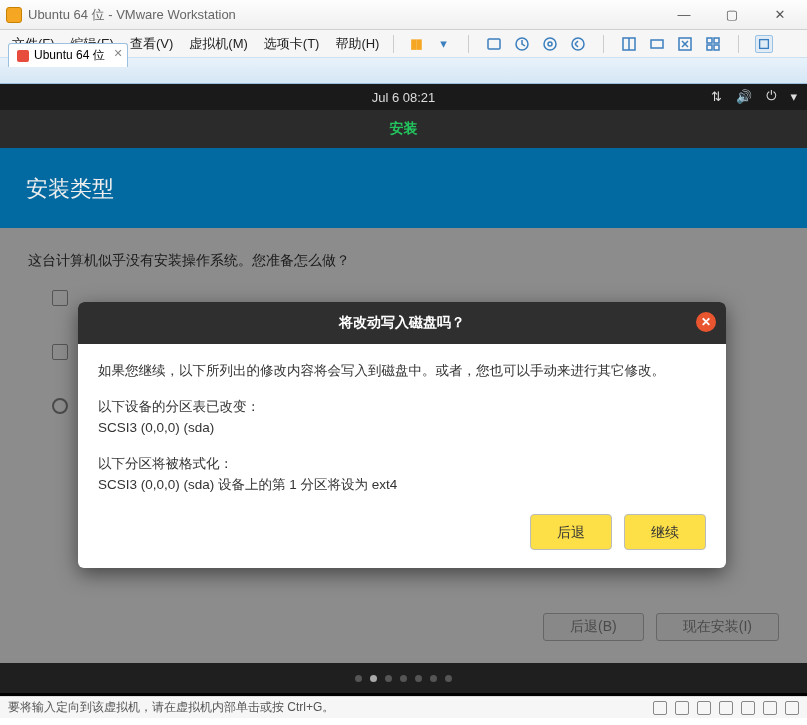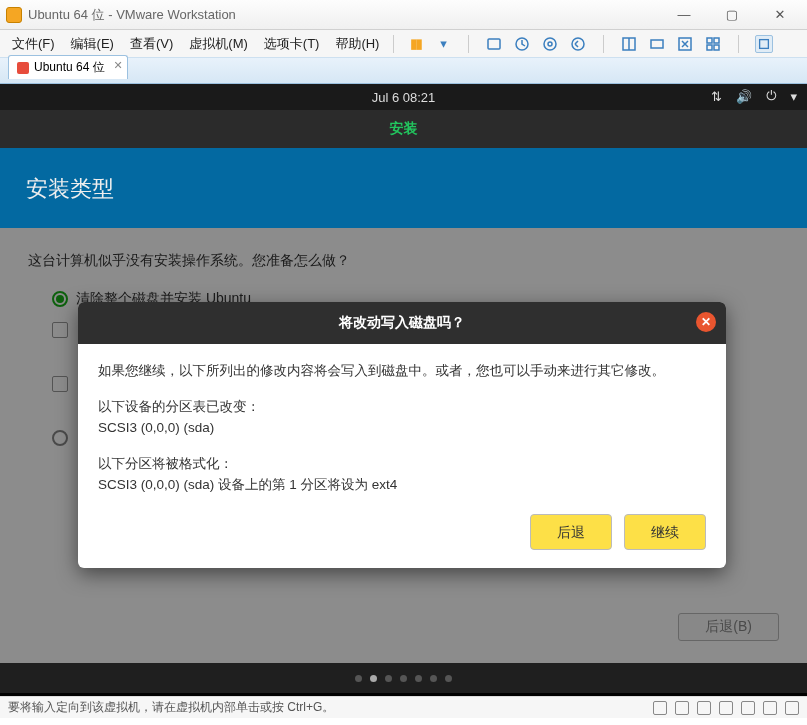--- a/index.html
+++ b/index.html
@@ -47,21 +47,21 @@
 .vm-tool-icon { width:18px; height:18px; display:flex; align-items:center; justify-content:center; color:#3b7fbf; }
 .vm-tool-icon svg { stroke:#3b7fbf; fill:none; stroke-width:1.5; }
 .vm-pause { color:#f5a623; letter-spacing:-2px; font-weight:bold; }
 
 
 .vm-tabbar {
   height: 26px;
   background: linear-gradient(#e8f2fb,#d6e7f5);
   border-bottom: 1px solid #9cc1e0;
   display:flex; align-items:flex-end;
-  padding: 4px 8px 4px;
+  padding: 4px 8px 16px;
 }
 .vm-tab {
   background:#fff;
   border:1px solid #9cc1e0; border-bottom:none;
   border-radius:3px 3px 0 0;
   padding: 3px 22px 3px 8px;
   display:flex; align-items:center; gap:5px;
   font-size:12px;
   position:relative;
 }
@@ -308,40 +308,35 @@
 
   <div class="inst-subhdr">
     <span>安装</span>
   </div>
 
   <div class="inst-heading">安装类型</div>
 
   <div class="inst-panel">
     <div class="inst-question">这台计算机似乎没有安装操作系统。您准备怎么做？</div>
 
-    <div class="radio-row">
-      <div class="radio-outer">
-          <div class="radio-dot"></div>
-        </div>
-      <span>清除整个磁盘并安装 Ubuntu</span>
-    </div>
 
     <div class="check-row">
       <div class="checkbox"></div>
     </div>
     <div class="check-row" style="margin-top:38px;">
       <div class="checkbox"></div>
     </div>
 
     <div class="radio-row" style="margin-top:38px;">
       <div class="radio-outer empty"></div>
     </div>
 
     <div class="inst-btn-row">
       <div class="inst-btn">后退(B)</div>
+      <div class="inst-btn">现在安装(I)</div>
     </div>
 
     <div class="overlay"></div>
   </div>
 
   <div class="dots">
     <div class="dot"></div>
     <div class="dot cur"></div>
     <div class="dot"></div>
     <div class="dot"></div>

